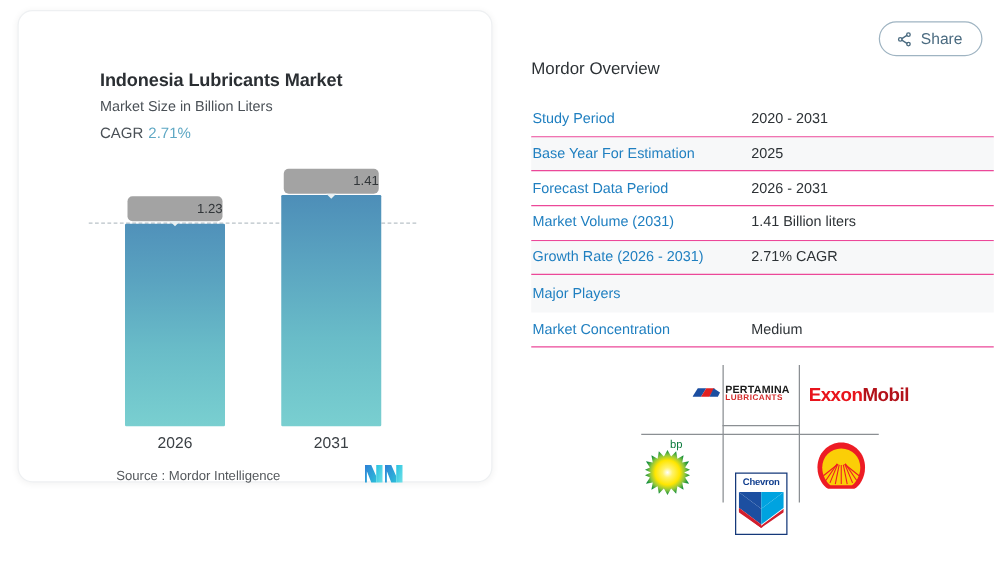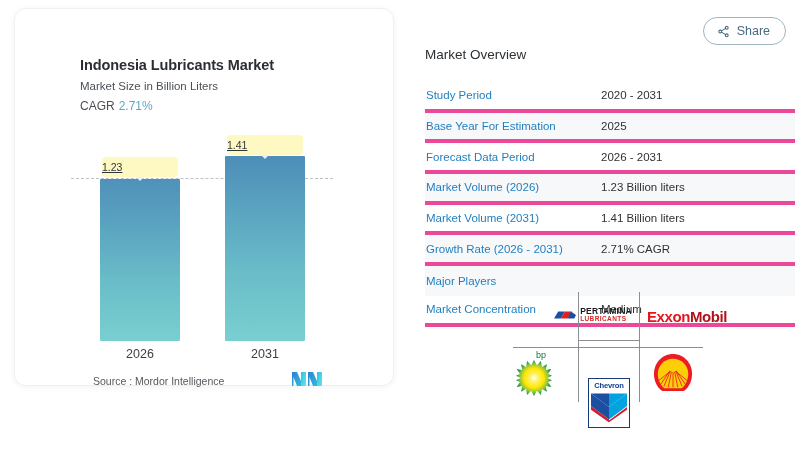--- a/index.html
+++ b/index.html
@@ -54,27 +54,26 @@
     position:absolute;bottom:46px;
     border-radius:1px;
   }
   .bar.b1{left:85px;width:80px;height:162px;
     background:linear-gradient(180deg,#5091ba 0%,#5aa3c0 28%,#69bcc8 62%,#79cfd0 100%);}
   .bar.b2{left:210px;width:80px;height:185px;
     background:linear-gradient(180deg,#4d8eb8 0%,#5aa3c0 28%,#69bcc8 62%,#79cfd0 100%);}
 
   .vlabel{
     position:absolute;
-    background:#fef9c3;
+    background:#a3a3a3;
     border-radius:4px;
     font-size:10.5px;color:#323639;font-weight:400;
-    text-align:left;
+    text-align:right;
     padding:4px 0 4px 0;
     width:76px;
-    text-decoration:underline;
   }
   .vlabel.v1{left:87px;top:148px;}
   .vlabel.v2{left:212px;top:126px;}
   .vlabel:after{
     content:"";position:absolute;left:50%;margin-left:-4px;bottom:-4px;
     width:0;height:0;border-left:4px solid transparent;border-right:4px solid transparent;
     border-top:4px solid #eaf1f3;
   }
 
   .xlabel{
@@ -111,21 +110,21 @@
   .overview-title{
     position:absolute;left:5px;top:47px;
     font-size:13.5px;color:#2c3135;font-weight:400;
   }
   .table{
     position:absolute;left:5px;top:82px;width:370px;
   }
   .row{
     display:flex;align-items:center;
     height:26.7px;
-    border-bottom:4px solid #ec4899;
+    border-bottom:1px solid #ec4899;
     font-size:11.5px;
   }
   .row.alt{background:#f7f8f9;}
   .row .k{
     width:175px;color:#1f7fc0;font-weight:400;padding-left:1px;
     white-space:nowrap;
   }
   .row .v{color:#2d3236;}
   .row.players{border-bottom:none;height:30px;}
 
@@ -226,39 +225,35 @@
         <polygon points="1,15 1,1 6,1 10,10 10,15 6,15 2.5,6 2.5,15" fill="url(#mi1)"></polygon>
         <polygon points="10,15 10,1 15,1 15,15" fill="url(#mi2)"></polygon>
         <polygon points="17,15 17,1 22,1 26,10 26,15 22,15 18.5,6 18.5,15" fill="url(#mi1)"></polygon>
         <polygon points="26,15 26,1 31,1 31,15" fill="url(#mi2)"></polygon>
       </svg>
     </div>
   </div>
 
   <div class="right">
 
-    <div class="overview-title">Market Overview</div>
+    <div class="overview-title">Mordor Overview</div>
 
     <div class="table">
 
       <div class="row">
         <div class="k">Study Period</div>
         <div class="v">2020 - 2031</div>
       </div>
       <div class="row alt">
         <div class="k">Base Year For Estimation</div>
         <div class="v">2025</div>
       </div>
       <div class="row">
         <div class="k">Forecast Data Period</div>
         <div class="v">2026 - 2031</div>
-      </div>
-      <div class="row alt">
-        <div class="k">Market Volume (2026)</div>
-        <div class="v">1.23 Billion liters</div>
       </div>
       <div class="row">
         <div class="k">Market Volume (2031)</div>
         <div class="v">1.41 Billion liters</div>
       </div>
       <div class="row alt">
         <div class="k">Growth Rate (2026 - 2031)</div>
         <div class="v">2.71% CAGR</div>
       </div>
       <div class="row players alt">

